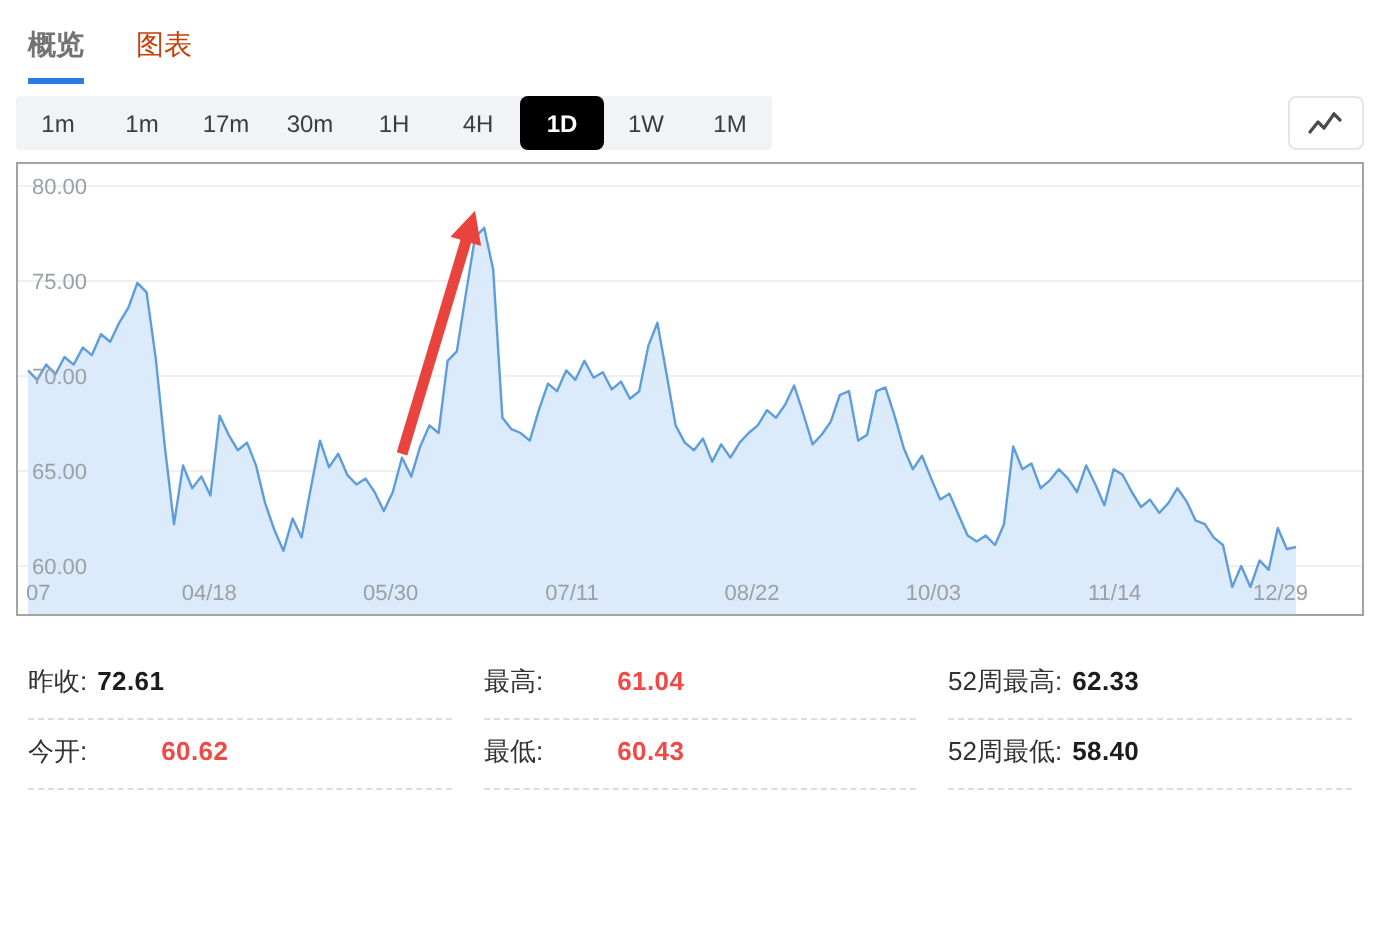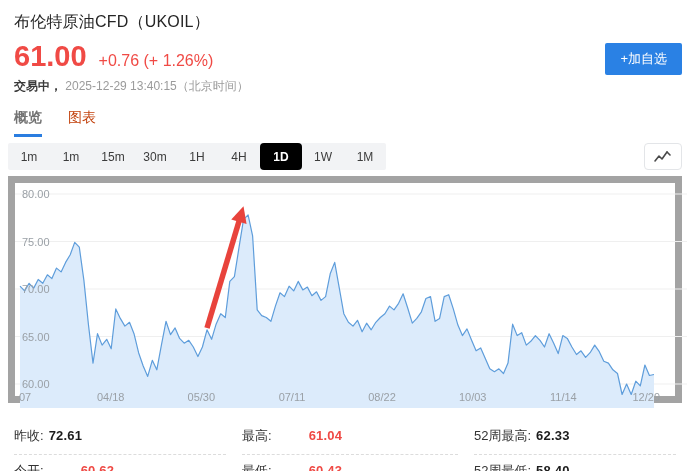--- a/index.html
+++ b/index.html
@@ -29,60 +29,48 @@
     margin:6px 8px 0 8px; }
   .tf-strip { display:flex; background:#f2f3f5; border-radius:2px; width:378px; height:27px; }
   .tf-btn { flex:1 1 0; border:none; background:transparent; font-size:12px; color:#3c3c3c;
     cursor:pointer; border-radius:4px; font-family:inherit; }
   .tf-btn.active { background:#000000; color:#fff; font-weight:bold; }
   .chart-type-btn { width:38px; height:27px; background:#fff; border:1px solid #e3e5e8;
     border-radius:4px; display:flex; align-items:center; justify-content:center; cursor:pointer; }
 
   
   .chart-wrap { position:relative; margin:6px 8px 0 8px; width:674px; height:227px;
-    border:7px solid #a3a3a3; background:#fff; }
+    border:1px solid #a3a3a3; background:#fff; }
   .chart-wrap svg { display:block; }
 
   
   .stats { display:grid; grid-template-columns:212px 216px 1fr; column-gap:16px;
     margin:17px 14px 0 14px; }
   .stat-cell { font-size:13px; padding:7px 0 9px 0; border-bottom:1px dashed #dcdcdc;
     color:#333; }
   .stat-cell b { margin-left:5px; letter-spacing:.2px; }
   .stat-cell b.red { color:#ef4a45;margin-left:37px; }
   .stat-cell b.black { color:#1c1c1c; }
 </style>
 </head>
 <body>
 
 <div class="page">
 
-  <div class="header">
-    <div class="title">布伦特原油CFD（UKOIL）</div>
-    <button class="add-btn">+加自选</button>
-    <div class="price-row">
-      <span class="price">61.00</span>
-      <span class="change">+0.76 (+ 1.26%)</span>
-    </div>
-    <div class="status-row">
-      <span class="status-label">交易中，</span>
-      <span class="timestamp">2025-12-29 13:40:15（北京时间）</span>
-    </div>
-  </div>
 
   <div class="tabs">
     <div class="tab active">概览</div>
     <div class="tab">图表</div>
   </div>
 
   <div class="tf-row">
     <div class="tf-strip" id="tf-strip">
         <button class="tf-btn">1m</button>
         <button class="tf-btn">1m</button>
-        <button class="tf-btn">15m</button>
+        <button class="tf-btn">17m</button>
         <button class="tf-btn">30m</button>
         <button class="tf-btn">1H</button>
         <button class="tf-btn">4H</button>
         <button class="tf-btn active">1D</button>
         <button class="tf-btn">1W</button>
         <button class="tf-btn">1M</button>
       </div>
     <div class="chart-type-btn">
       <svg width="20" height="16" viewBox="0 0 20 16">
         <polyline points="2,12 6,7 9,10 14,3" fill="none" stroke="#4a4a4a" stroke-width="1.6" stroke-linejoin="round" stroke-linecap="round"></polyline>

